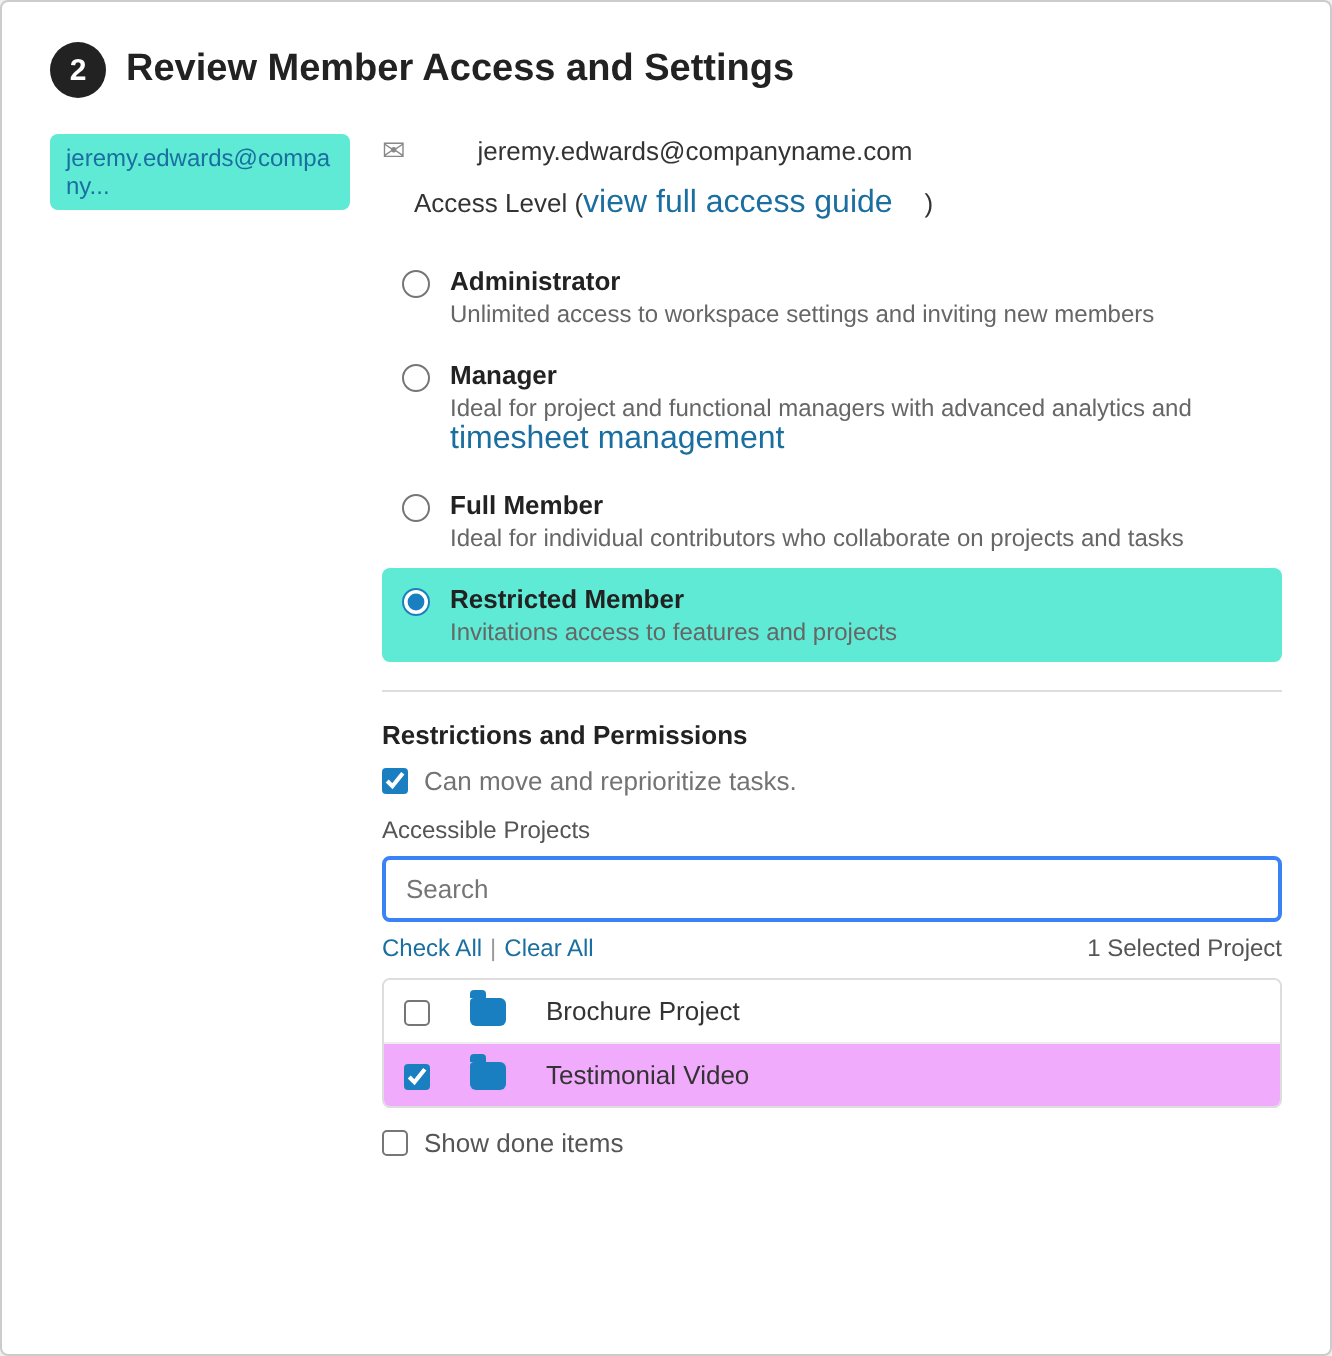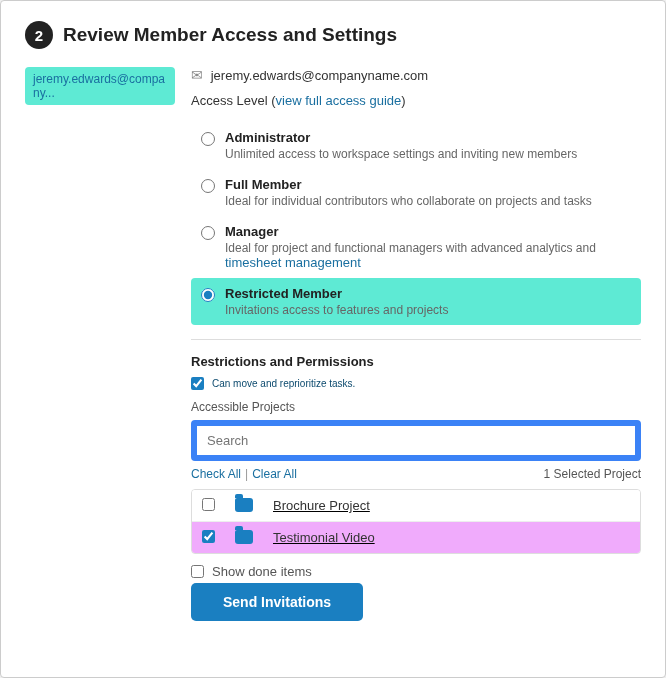--- a/index.html
+++ b/index.html
@@ -70,32 +70,34 @@
       gap: 8px;
       margin-bottom: 10px;
     }
     .email-icon {
       color: #888;
       font-size: 14px;
     }
     .email-text {
       font-size: 13px;
       color: #333;
+      margin-left: 28px;
     }
     .access-level-row {
       margin-bottom: 14px;
     }
     .access-level-label {
       font-size: 13px;
       color: #333;
+      margin-left: 16px;
     }
     .access-guide-link {
       color: #1a6fa0;
       text-decoration: none;
-      font-size: 13px;
+      font-size: 16px;
     }
     .radio-options {
       display: flex;
       flex-direction: column;
       gap: 0;
     }
     .radio-option {
       display: flex;
       align-items: flex-start;
       gap: 10px;
@@ -147,31 +149,31 @@
       align-items: center;
       gap: 8px;
       margin-bottom: 10px;
     }
     .checkbox-row input[type="checkbox"] {
       accent-color: #1a7fc1;
       width: 13px;
       height: 13px;
     }
     .checkbox-label {
-      font-size: 10px;
-      color: #0c4a6e;
+      font-size: 13px;
+      color: #737373;
     }
     .subsection-label {
       font-size: 12px;
       color: #555;
       margin-bottom: 6px;
     }
     .search-input {
       width: 100%;
-      border: 6px solid #3b82f6;
+      border: 2px solid #3b82f6;
       border-radius: 4px;
       padding: 7px 10px;
       font-size: 13px;
       color: #aaa;
       outline: none;
     }
     .filter-row {
       display: flex;
       justify-content: space-between;
       align-items: center;
@@ -196,26 +198,25 @@
       font-size: 12px;
       color: #555;
     }
     .project-list {
       border: 1px solid #ddd;
       border-radius: 4px;
       overflow: hidden;
     }
     .project-item {
       display: flex;
-      align-items: flex-start;
+      align-items: flex-end;
       gap: 20px;
       padding: 8px 10px;
       border-bottom: 1px solid #eee;
       background: #fff;
-      text-decoration: underline;
     }
     .project-item:last-child {
       border-bottom: none;
     }
     .project-item.checked-row {
       background: #f0abfc;
     }
     .project-item input[type="checkbox"] {
       accent-color: #1a7fc1;
       width: 13px;
@@ -305,32 +306,32 @@
 
         <div class="radio-option">
           <input type="radio" name="access" id="admin" style="">
           <label class="radio-label" for="admin">
             <span class="radio-name">Administrator</span>
             <span class="radio-desc">Unlimited access to workspace settings and inviting new members</span>
           </label>
         </div>
 
         <div class="radio-option">
+          <input type="radio" name="access" id="manager" style="">
+          <label class="radio-label" for="manager">
+            <span class="radio-name">Manager</span>
+            <span class="radio-desc">Ideal for project and functional managers with advanced analytics and <a class="access-guide-link" href="#">timesheet management</a></span>
+          </label>
+        </div>
+
+        <div class="radio-option">
           <input type="radio" name="access" id="full" style="">
           <label class="radio-label" for="full">
             <span class="radio-name">Full Member</span>
             <span class="radio-desc">Ideal for individual contributors who collaborate on projects and tasks</span>
-          </label>
-        </div>
-
-        <div class="radio-option">
-          <input type="radio" name="access" id="manager" style="">
-          <label class="radio-label" for="manager">
-            <span class="radio-name">Manager</span>
-            <span class="radio-desc">Ideal for project and functional managers with advanced analytics and <a class="access-guide-link" href="#">timesheet management</a></span>
           </label>
         </div>
 
         <div class="radio-option selected">
           <input type="radio" name="access" id="restricted" checked="" style="">
           <label class="radio-label" for="restricted">
             <span class="radio-name">Restricted Member</span>
             <span class="radio-desc">Invitations access to features and projects</span>
           </label>
         </div>
@@ -374,16 +375,15 @@
         </div>
       </div>
 
       
       <div class="show-done-row">
         <input type="checkbox" id="show-done" style="">
         <label class="show-done-label" for="show-done">Show done items</label>
       </div>
 
       
-      <button class="send-btn">Send Invitations</button>
     </div>
   </div>
 </div>
 
 </body></html>

